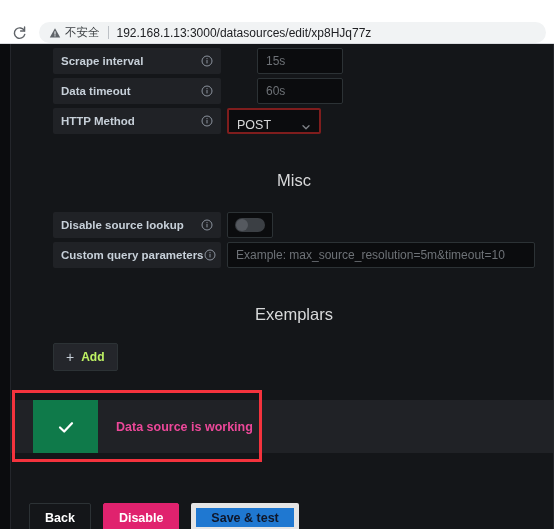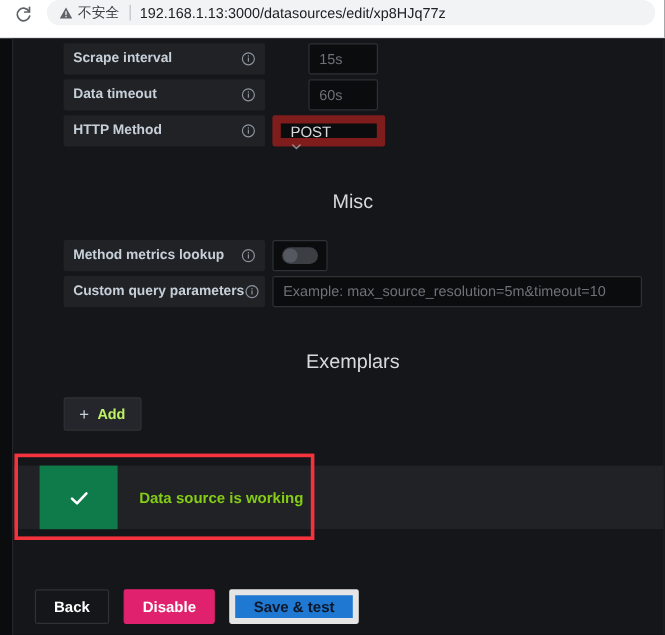--- a/index.html
+++ b/index.html
@@ -10,24 +10,24 @@
     width: 554px;
     height: 529px;
     overflow: hidden;
     background: #0b0c0e;
     font-family: "Liberation Sans", sans-serif;
     -webkit-font-smoothing: antialiased;
   }
 
   
   .browser-bar {
-    height: 32px;
+    height: 44px;
     background: #ffffff;
     display: flex;
-    align-items: flex-start;
+    align-items: flex-end;
     padding: 0 8px;
     box-sizing: border-box;
     border-bottom: 1px solid #dadce0;
   }
   .reload-btn {
     width: 22px;
     height: 22px;
     flex: 0 0 auto;
     display: flex;
     align-items: center;
@@ -146,36 +146,35 @@
     border-radius: 2px;
     display: flex;
     align-items: center;
     padding: 0 8px;
     margin-left: 6px;
     font-size: 12px;
     color: #6e7277;
     white-space: nowrap;
     overflow: hidden;
   }
-  .w-narrow { width: 58px; margin-left: 36px; }
+  .w-narrow { width: 86px; margin-left: 36px; }
   .w-wide   { width: 328px; }
 
   .select-box {
     width: 94px;
     height: 26px;
     box-sizing: border-box;
     background: #0b0c0e;
-    border: 7px solid #7f1d1d;
-    border-radius: 2px;
-    display: flex;
-    align-items: flex-start;
+    border: 2px solid #7f1d1d;
+    border-radius: 2px;
+    display: flex;
+    align-items: flex-end;
     padding: 0 8px;
     margin-left: 6px;
     cursor: pointer;
-    flex-direction: column;
   }
   .select-value {
     font-size: 12.5px;
     color: #d8d9da;
     flex: 1 1 auto;
     white-space: nowrap;
   }
   .caret {
     width: 10px;
     height: 10px;
@@ -271,21 +270,21 @@
     justify-content: center;
     flex: 0 0 auto;
   }
   .alert-icon-box svg { display: block; }
   .alert-text {
     display: flex;
     align-items: center;
     padding: 0 18px;
     font-size: 12.5px;
     font-weight: bold;
-    color: #84cc16;
+    color: #ec4899;
     white-space: nowrap;
   }
 
   
   .annotation-box {
     position: absolute;
     border: 3px solid #f4333d;
     box-sizing: border-box;
     pointer-events: none;
   }
@@ -405,21 +404,21 @@
         </div>
       </div>
 
       
       <div style="height:33px"></div>
       <h3 class="section-title">Misc</h3>
       <div style="height:22px"></div>
 
       <div class="form-row">
         <div class="field-label">
-          <span class="lbl-text">Method metrics lookup</span>
+          <span class="lbl-text">Disable source lookup</span>
           <span class="info-icon">
             <svg width="12" height="12" viewBox="0 0 12 12">
               <circle cx="6" cy="6" r="5" fill="none" stroke="#9fa7b3" stroke-width="1"></circle>
               <rect x="5.5" y="5" width="1" height="3.4" fill="#9fa7b3"></rect>
               <rect x="5.5" y="3.1" width="1" height="1.1" fill="#9fa7b3"></rect>
             </svg>
           </span>
         </div>
         <div class="toggle-wrap">
           <span class="toggle">

